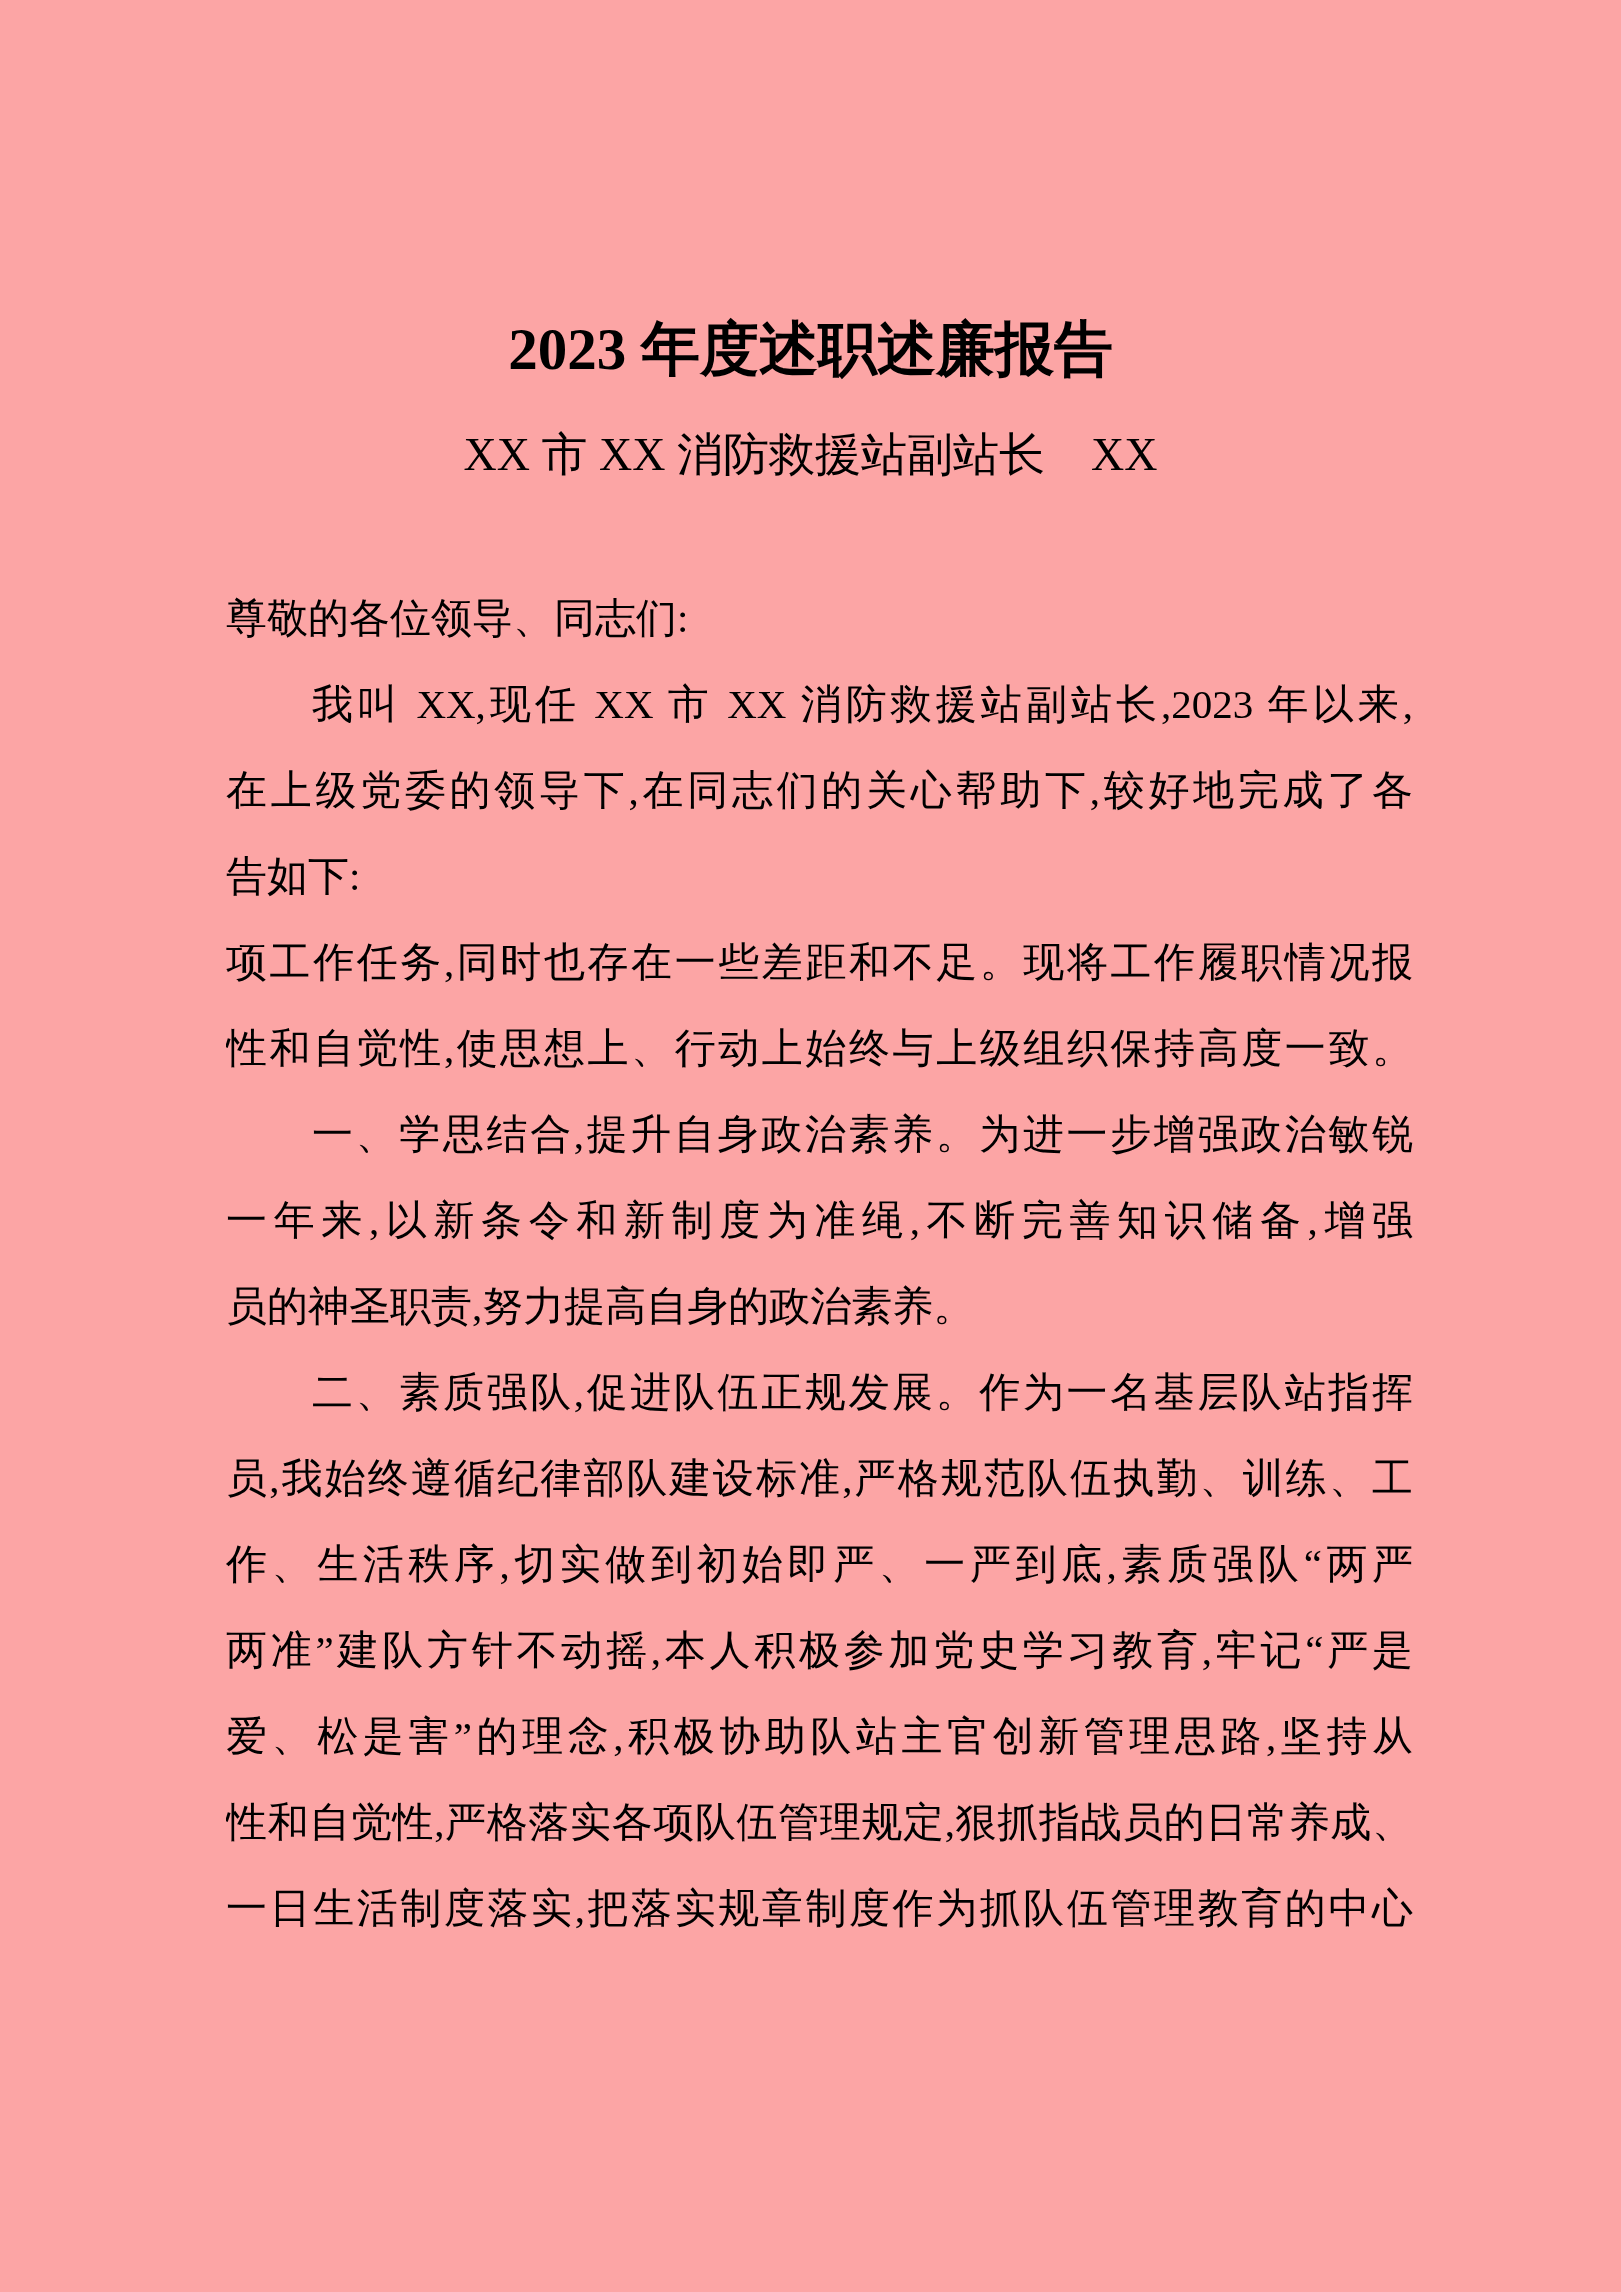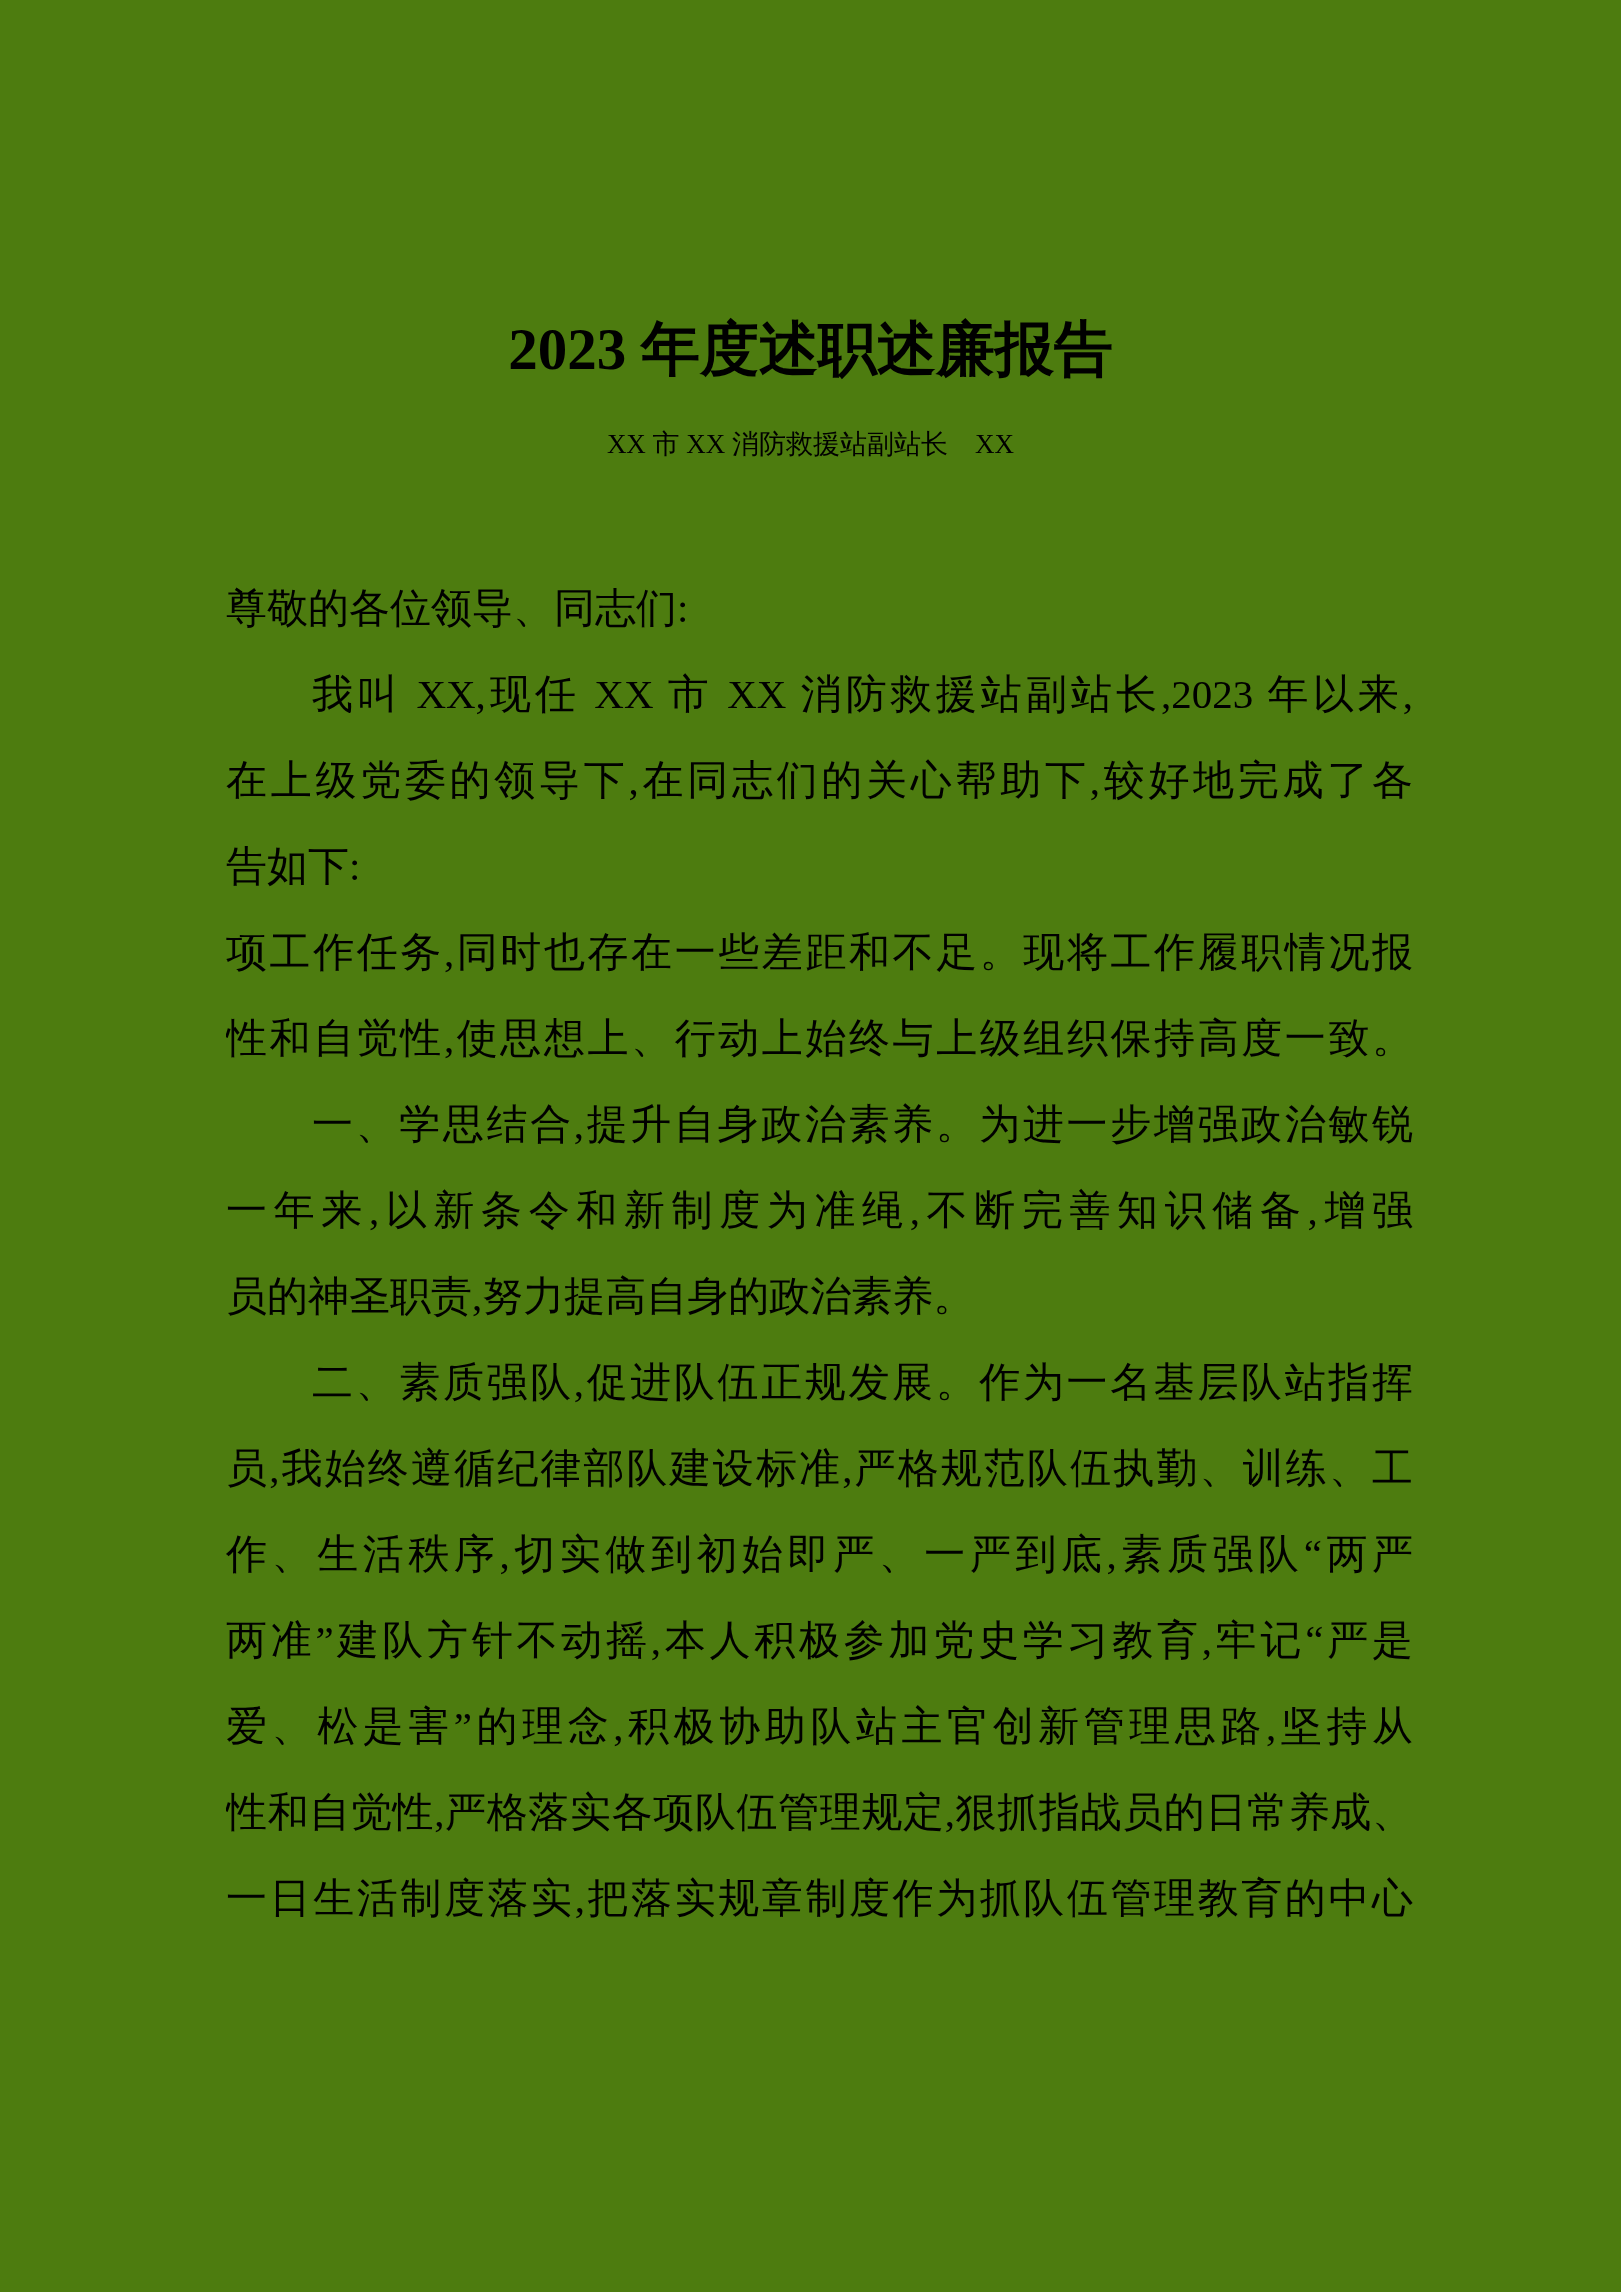--- a/index.html
+++ b/index.html
@@ -4,37 +4,37 @@
 <style>
   html, body {
     margin: 0;
     padding: 0;
     background: #ffffff;
   }
   .page {
     position: relative;
     width: 1621px;
     height: 2293px;
-    background: #4d7c0f;
+    background: #fca5a5;
     color: #000000;
     overflow: hidden;
     font-family: "Liberation Serif", serif;
   }
   .title {
     margin: 0;
     padding-top: 314px;
     font-size: 59px;
     line-height: 71px;
     font-weight: bold;
     text-align: center;
     font-family: "Liberation Serif", serif;
   }
   .subtitle {
-    margin-top: 33px;
-    font-size: 27px;
+    margin-top: 43px;
+    font-size: 46px;
     line-height: 53px;
     font-weight: normal;
     text-align: center;
     font-family: "Liberation Serif", serif;
   }
   .doc-body {
     margin-top: 94px;
     padding: 0 208px;
     font-size: 41px;
     line-height: 86px;

